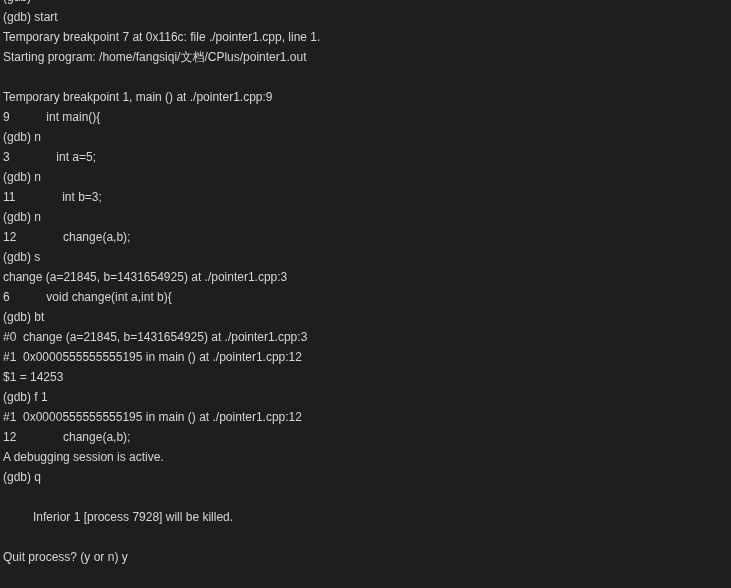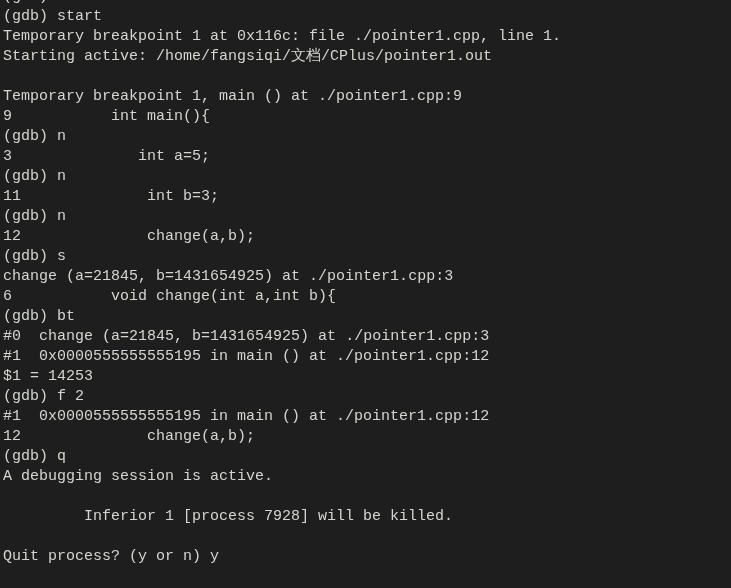--- a/index.html
+++ b/index.html
@@ -11,22 +11,22 @@
   body {
     width: 731px;
     height: 588px;
     overflow: hidden;
   }
   #terminal {
     position: relative;
     width: 731px;
     height: 588px;
     background: #1e1e1e;
-    font-family: Liberation Mono, monospace;
-    font-size: 15px;
+    font-family: Liberation Sans, sans-serif;
+    font-size: 12px;
     line-height: 20px;
     color: #d3d7cf;
     overflow: hidden;
     box-sizing: border-box;
   }
   
   #screen {
     position: absolute;
     left: 0;
     top: -13px;
@@ -41,42 +41,42 @@
   
   .c-default { color: #d3d7cf; }
 </style>
 </head>
 <body>
 
 <div id="terminal">
   <div id="screen">
       <div class="line"><span class="c-default">(gdb) </span><span class="c-default"></span></div>
       <div class="line"><span class="c-default">(gdb) start</span></div>
-      <div class="line"><span class="c-default">Temporary breakpoint 1 at </span><span class="c-address">0x116c</span><span class="c-default">: file </span><span class="c-file_path">./pointer1.cpp</span><span class="c-default">, line 1.</span></div>
-      <div class="line"><span class="c-default">Starting active: /home/fangsiqi/文档/CPlus/pointer1.out</span></div>
+      <div class="line"><span class="c-default">Temporary breakpoint 7 at </span><span class="c-address">0x116c</span><span class="c-default">: file </span><span class="c-file_path">./pointer1.cpp</span><span class="c-default">, line 1.</span></div>
+      <div class="line"><span class="c-default">Starting program: /home/fangsiqi/文档/CPlus/pointer1.out</span></div>
       <div class="line"><span class="c-default"></span></div>
       <div class="line"><span class="c-default">Temporary breakpoint 1, </span><span class="c-function_name">main</span><span class="c-default"> () at </span><span class="c-file_path">./pointer1.cpp</span><span class="c-default">:9</span></div>
       <div class="line"><span class="c-default">9           int main(){</span></div>
       <div class="line"><span class="c-default">(gdb) n</span></div>
       <div class="line"><span class="c-default">3              int a=5;</span></div>
       <div class="line"><span class="c-default">(gdb) n</span></div>
       <div class="line"><span class="c-default">11              int b=3;</span></div>
       <div class="line"><span class="c-default">(gdb) n</span></div>
       <div class="line"><span class="c-default">12              change(a,b);</span></div>
       <div class="line"><span class="c-default">(gdb) s</span></div>
       <div class="line"><span class="c-function_name">change</span><span class="c-default"> (</span><span class="c-variable_name">a</span><span class="c-default">=21845, </span><span class="c-variable_name">b</span><span class="c-default">=1431654925) at </span><span class="c-file_path">./pointer1.cpp</span><span class="c-default">:3</span></div>
       <div class="line"><span class="c-default">6           void change(int a,int b){</span></div>
       <div class="line"><span class="c-default">(gdb) bt</span></div>
       <div class="line"><span class="c-default">#0  </span><span class="c-function_name">change</span><span class="c-default"> (</span><span class="c-variable_name">a</span><span class="c-default">=21845, </span><span class="c-variable_name">b</span><span class="c-default">=1431654925) at </span><span class="c-file_path">./pointer1.cpp</span><span class="c-default">:3</span></div>
       <div class="line"><span class="c-default">#1  </span><span class="c-address">0x0000555555555195</span><span class="c-default"> in </span><span class="c-function_name">main</span><span class="c-default"> () at </span><span class="c-file_path">./pointer1.cpp</span><span class="c-default">:12</span></div>
       <div class="line"><span class="c-default">$1 = 14253</span></div>
-      <div class="line"><span class="c-default">(gdb) f 2</span></div>
+      <div class="line"><span class="c-default">(gdb) f 1</span></div>
       <div class="line"><span class="c-default">#1  </span><span class="c-address">0x0000555555555195</span><span class="c-default"> in </span><span class="c-function_name">main</span><span class="c-default"> () at </span><span class="c-file_path">./pointer1.cpp</span><span class="c-default">:12</span></div>
       <div class="line"><span class="c-default">12              change(a,b);</span></div>
+      <div class="line"><span class="c-default">A debugging session is active.</span></div>
       <div class="line"><span class="c-default">(gdb) q</span></div>
-      <div class="line"><span class="c-default">A debugging session is active.</span></div>
       <div class="line"><span class="c-default"></span></div>
       <div class="line"><span class="c-default">         Inferior 1 [process 7928] will be killed.</span></div>
       <div class="line"><span class="c-default"></span></div>
       <div class="line"><span class="c-default">Quit process? (y or n) y</span></div>
       <div class="line"></div>
     </div>
 </div>
 
 </body></html>

